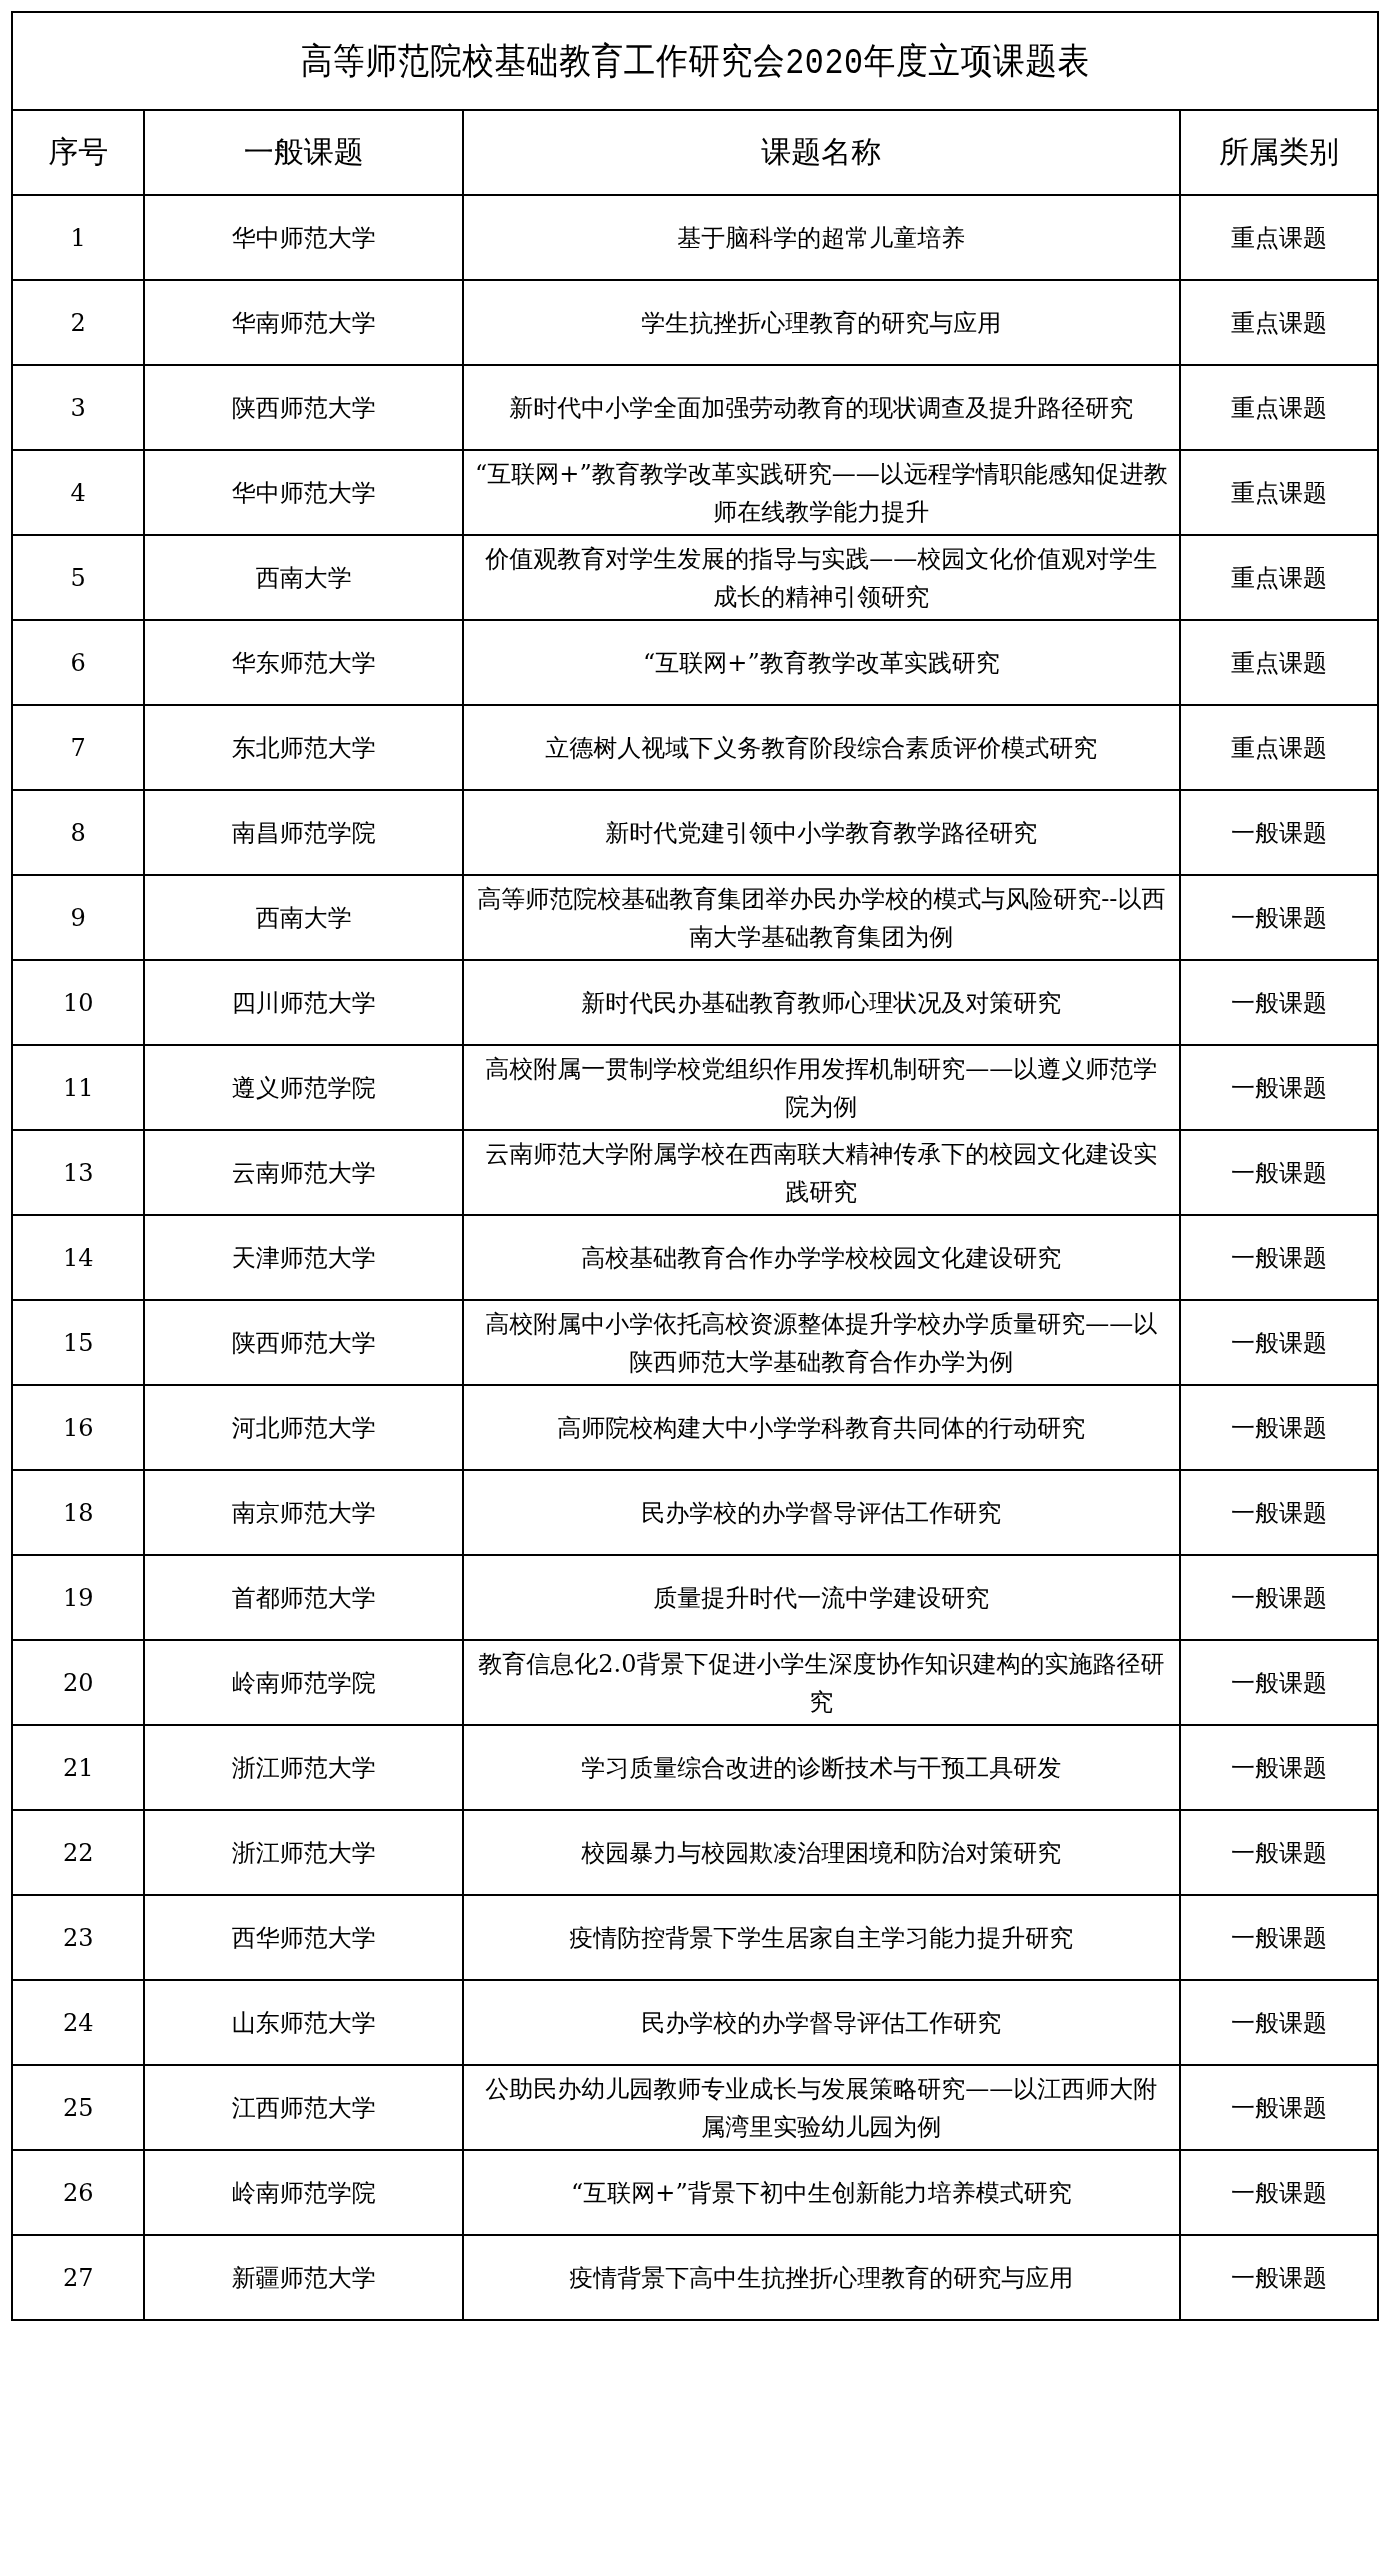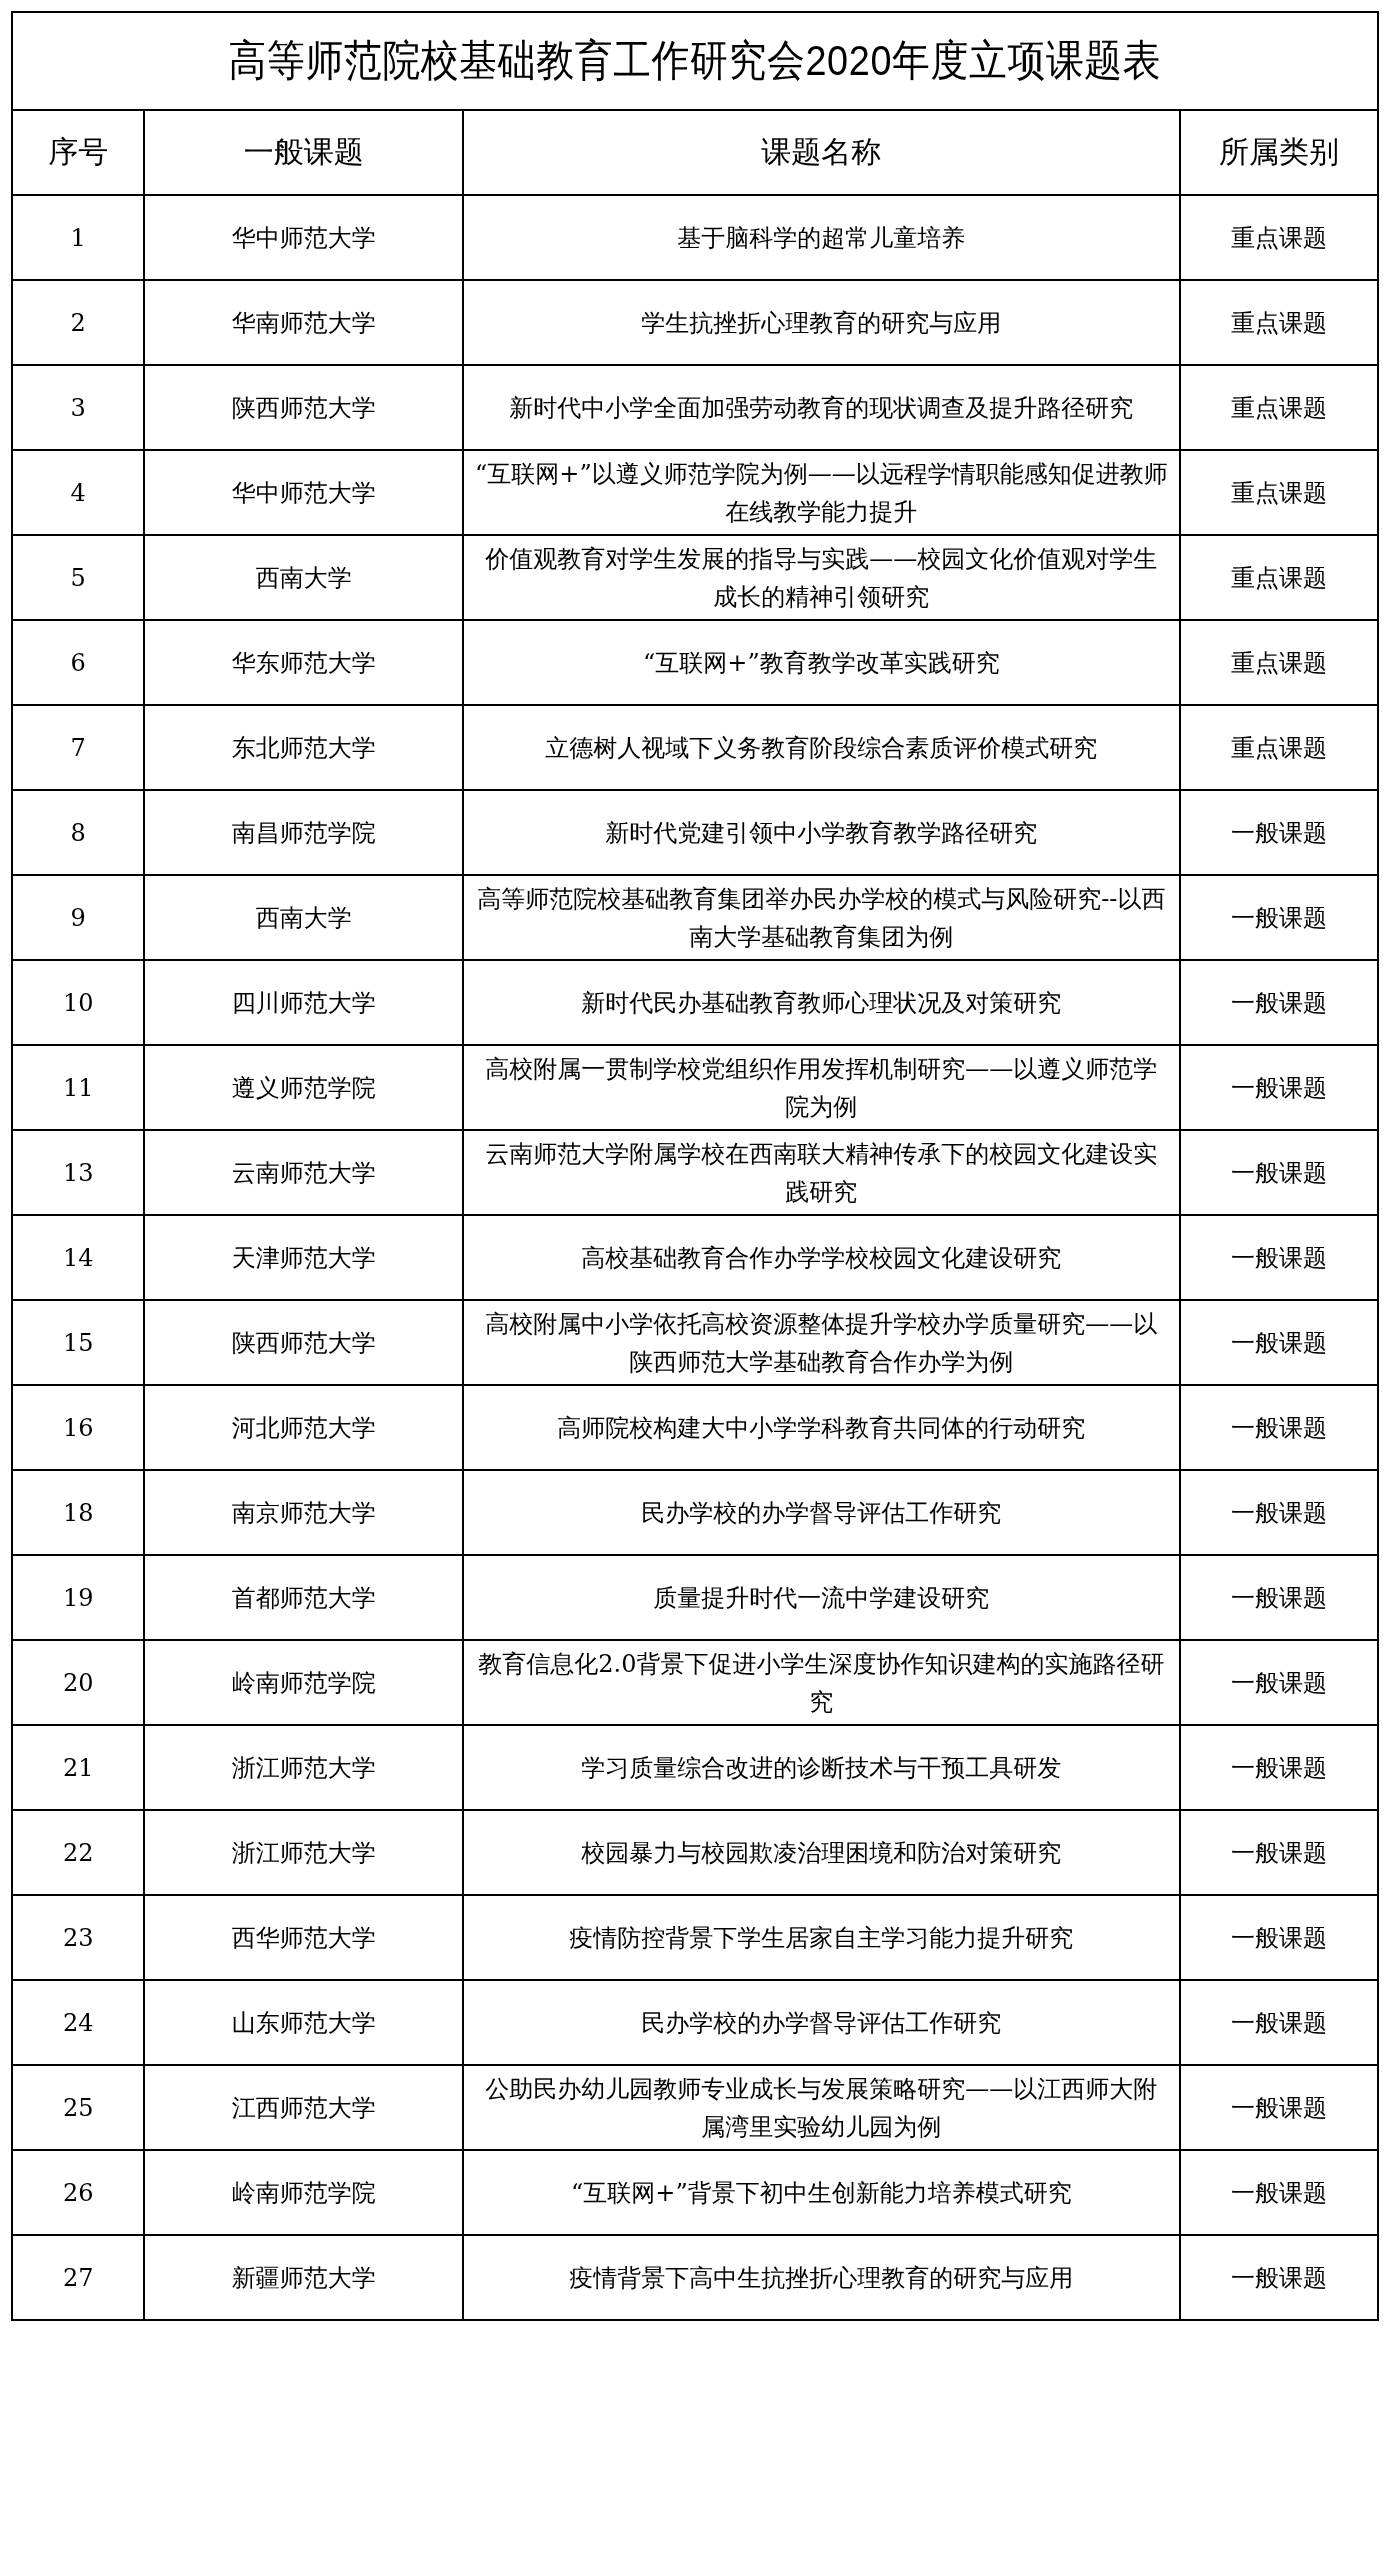--- a/index.html
+++ b/index.html
@@ -26,23 +26,23 @@
     #doc-table td, #doc-table th {
       border: 2.2px solid #000000;
       padding: 0 4.4px;
       text-align: center;
       vertical-align: middle;
       font-weight: normal;
       overflow: hidden;
     }
     .title-cell {
       height: 96px;
-      font-size: 43px;
+      font-size: 36px;
       letter-spacing: 0.7px;
-      font-family: Liberation Sans, sans-serif;
+      font-family: Liberation Mono, monospace;
       transform-origin: center;
       border-radius: 23px;
     }
     .title-text {
       display: inline-block;
       transform: scaleX(0.88);
     }
     .hdr-cell {
       height: 83px;
       font-size: 30px;
@@ -99,21 +99,21 @@
       </tr>
       <tr class="data-row">
         <td>3</td>
         <td>陕西师范大学</td>
         <td><span class="topic-text">新时代中小学全面加强劳动教育的现状调查及提升路径研究</span></td>
         <td>重点课题</td>
       </tr>
       <tr class="data-row">
         <td>4</td>
         <td>华中师范大学</td>
-        <td><span class="topic-text">“互联网+”以遵义师范学院为例——以远程学情职能感知促进教师在线教学能力提升</span></td>
+        <td><span class="topic-text">“互联网+”教育教学改革实践研究——以远程学情职能感知促进教师在线教学能力提升</span></td>
         <td>重点课题</td>
       </tr>
       <tr class="data-row">
         <td>5</td>
         <td>西南大学</td>
         <td><span class="topic-text">价值观教育对学生发展的指导与实践——校园文化价值观对学生成长的精神引领研究</span></td>
         <td>重点课题</td>
       </tr>
       <tr class="data-row">
         <td>6</td>

